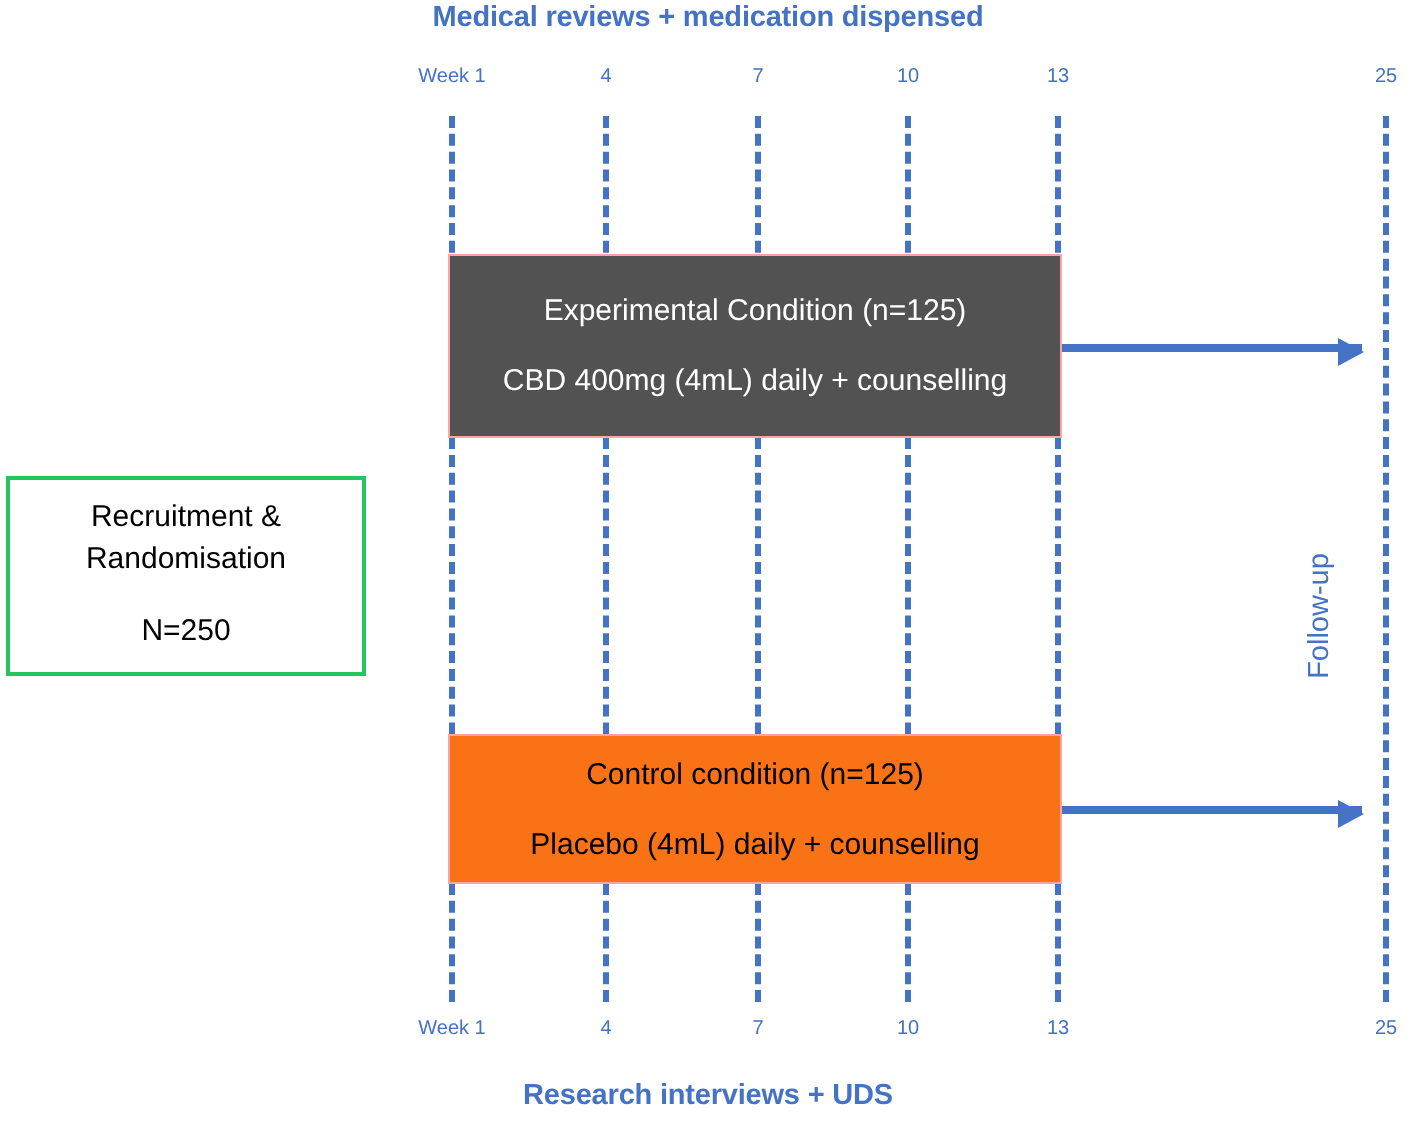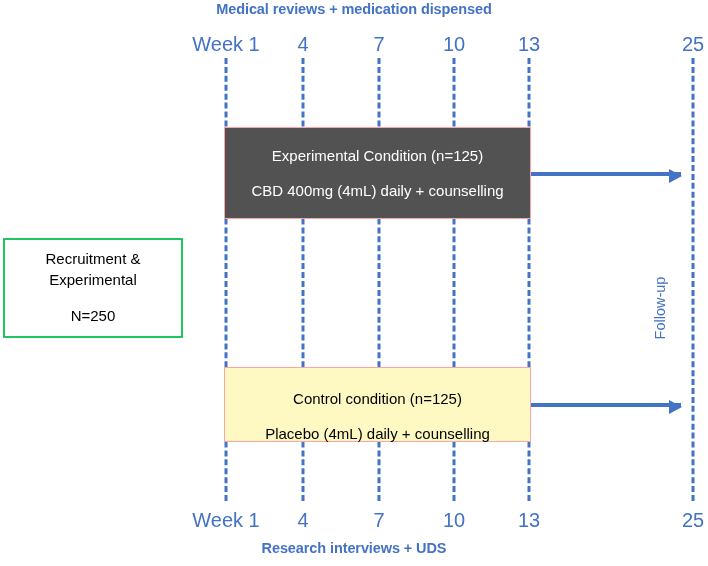--- a/index.html
+++ b/index.html
@@ -27,21 +27,21 @@
     white-space: nowrap;
     text-align: center;
   }
   #caption-top   { top: 1px;  left: 0; width: 708px; }
   #caption-bottom{ top: 540px; left: 0; width: 708px; }
 
   
   .week-label {
     position: absolute;
     color: #4472C4;
-    font-size: 20px;
+    font-size: 10px;
     font-weight: normal;
     white-space: nowrap;
     text-align: center;
     transform: translateX(-50%);
   }
   .week-row-top    { top: 33px; }
   .week-row-bottom { top: 509px; }
 
   
   .tick-line {
@@ -70,23 +70,22 @@
 
   #experimental-box {
     left: 224px;  top: 127px;
     width: 307px; height: 92px;
     background: #525252;
     color: #ffffff;
   }
   #control-box {
     left: 224px;  top: 367px;
     width: 307px; height: 75px;
-    background: #fef9c3;
+    background: #f97316;
     color: #000000;
-    justify-content: flex-end;
   }
 
   
   #recruitment-box {
     position: absolute;
     box-sizing: border-box;
     left: 3px; top: 238px;
     width: 180px; height: 100px;
     border: 2px solid #22c55e;
     background: #ffffff;
@@ -148,21 +147,21 @@
 
   <div class="tick-line" style="left:226px;"></div>
   <div class="tick-line" style="left:303px;"></div>
   <div class="tick-line" style="left:379px;"></div>
   <div class="tick-line" style="left:454px;"></div>
   <div class="tick-line" style="left:529px;"></div>
   <div class="tick-line" style="left:693px;"></div>
 
   <div id="recruitment-box">
     <div>Recruitment &amp;</div>
-    <div>Experimental</div>
+    <div>Randomisation</div>
     <div class="rec-n">N=250</div>
   </div>
 
   <div class="arm-box" id="experimental-box">
     <div class="line1">Experimental Condition (n=125)</div>
     <div class="line2">CBD 400mg (4mL) daily + counselling</div>
   </div>
 
   <div class="arm-box" id="control-box">
     <div class="line1">Control condition (n=125)</div>

